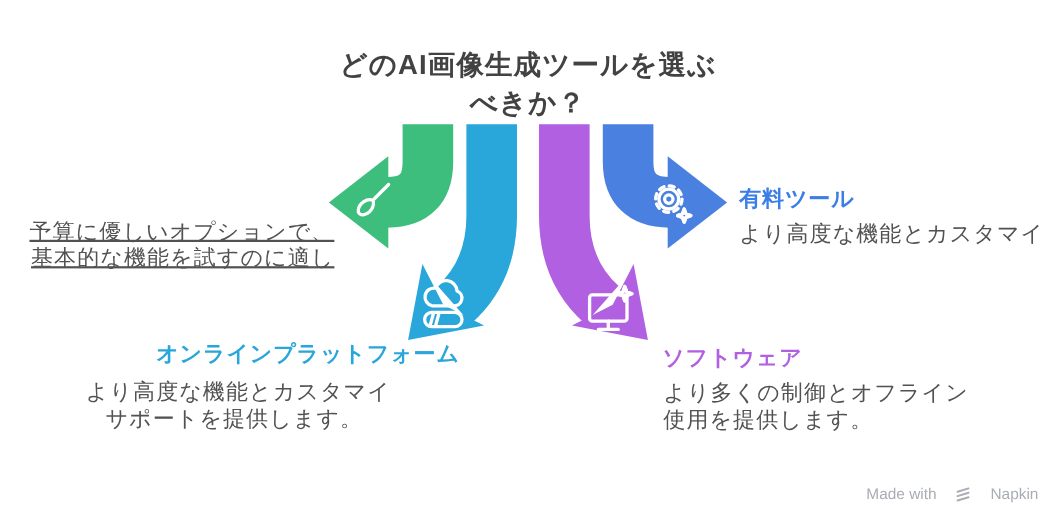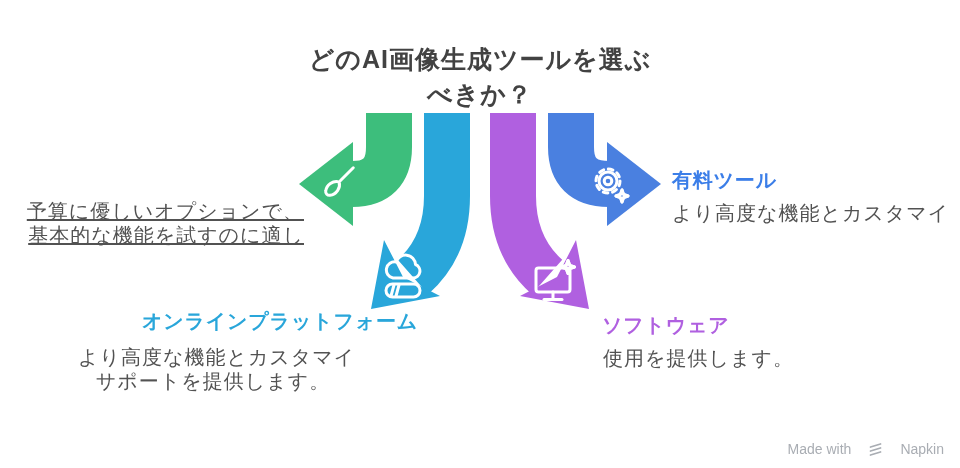--- a/index.html
+++ b/index.html
@@ -111,20 +111,21 @@
   </div>
 
   <div class="label label-online">オンラインプラットフォーム</div>
   <div class="desc desc-online">
     <div>より高度な機能とカスタマイ</div>
     <div>サポートを提供します。</div>
   </div>
 
   <div class="label label-software">ソフトウェア</div>
   <div class="desc desc-software">
+    <div>より多くの制御とオフライン</div>
     <div>使用を提供します。</div>
   </div>
 
   <div class="footer">
     <span>Made with</span>
     <svg class="napkin-logo" width="15" height="15" viewBox="0 0 15 15">
       <line x1="2.5" y1="5" x2="12.5" y2="2"></line>
       <line x1="2.5" y1="9" x2="12.5" y2="6"></line>
       <line x1="2.5" y1="13" x2="12.5" y2="10"></line>
     </svg>

